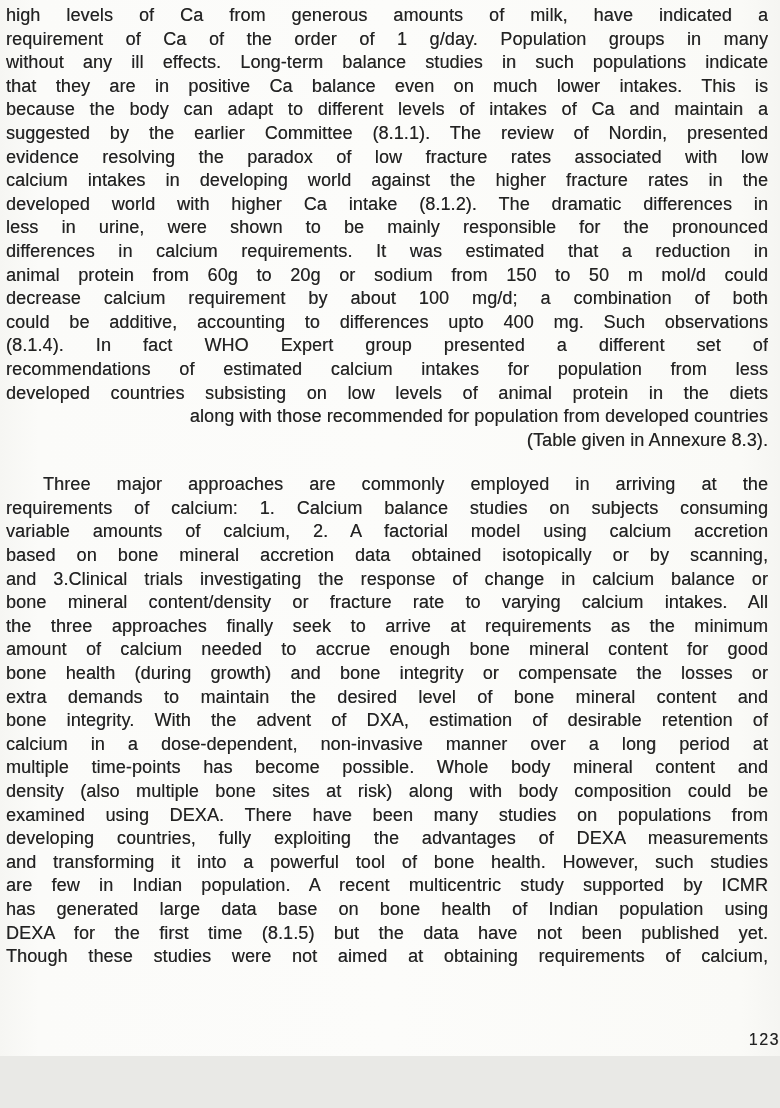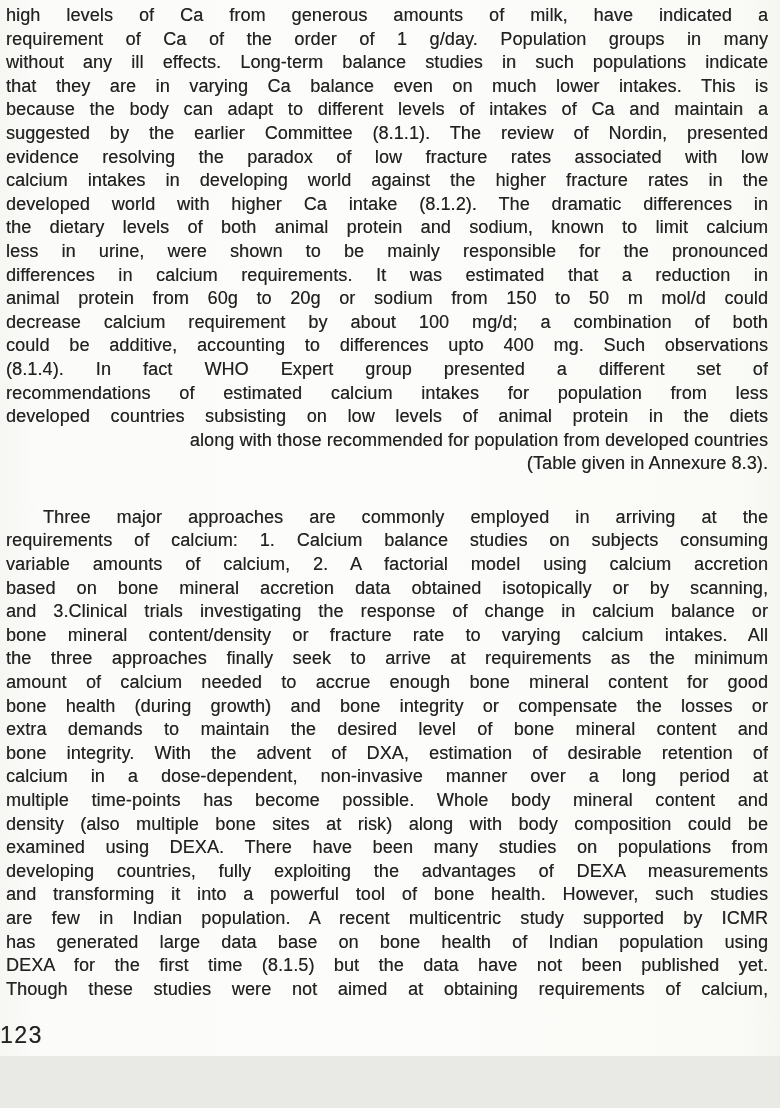--- a/index.html
+++ b/index.html
@@ -20,21 +20,21 @@
   .content {
     position: absolute;
     top: 4px;
     left: 6px;
     right: 12px;
   }
   .para {
     margin: 0;
   }
   .para + .para {
-    margin-top: 30px;
+    margin-top: 21px;
   }
   .line {
     font-size: 18px;
     line-height: 23.6px;
     height: 23.6px;
     letter-spacing: 0.1px;
     text-align: justify;
     text-align-last: justify;
     text-shadow: 0.3px 0 0 rgba(25, 25, 25, 0.55);
     overflow: hidden;
@@ -44,43 +44,42 @@
     text-align-last: auto;
   }
   .line.indent {
     text-indent: 37px;
   }
   .page-number {
     position: absolute;
     left: 0;
     right: 0;
     bottom: 7px;
-    text-align: left;
-    font-size: 23px;
+    text-align: right;
+    font-size: 16px;
     letter-spacing: 1.5px;
     color: #222222;
     text-shadow: 0.3px 0 0 rgba(25, 25, 25, 0.5);
   }
 </style>
 </head>
 <body>
 
 <div class="page">
   <div class="content">
       <div class="para">
         <div class="line">high levels of Ca from generous amounts of milk, have indicated a</div>
         <div class="line">requirement of Ca of the order of 1 g/day. Population groups in many</div>
         <div class="line">without any ill effects. Long-term balance studies in such populations indicate</div>
-        <div class="line">that they are in varying Ca balance even on much lower intakes. This is</div>
+        <div class="line">that they are in positive Ca balance even on much lower intakes. This is</div>
         <div class="line">because the body can adapt to different levels of intakes of Ca and maintain a</div>
         <div class="line">suggested by the earlier Committee (8.1.1). The review of Nordin, presented</div>
         <div class="line">evidence resolving the paradox of low fracture rates associated with low</div>
         <div class="line">calcium intakes in developing world against the higher fracture rates in the</div>
         <div class="line">developed world with higher Ca intake (8.1.2). The dramatic differences in</div>
-        <div class="line">the dietary levels of both animal protein and sodium, known to limit calcium</div>
         <div class="line">less in urine, were shown to be mainly responsible for the pronounced</div>
         <div class="line">differences in calcium requirements. It was estimated that a reduction in</div>
         <div class="line">animal protein from 60g to 20g or sodium from 150 to 50 m mol/d could</div>
         <div class="line">decrease calcium requirement by about 100 mg/d; a combination of both</div>
         <div class="line">could be additive, accounting to differences upto 400 mg. Such observations</div>
         <div class="line">(8.1.4). In fact WHO Expert group presented a different set of</div>
         <div class="line">recommendations of estimated calcium intakes for population from less</div>
         <div class="line">developed countries subsisting on low levels of animal protein in the diets</div>
         <div class="line ragged">along with those recommended for population from developed countries</div>
         <div class="line ragged">(Table given in Annexure 8.3).</div>

